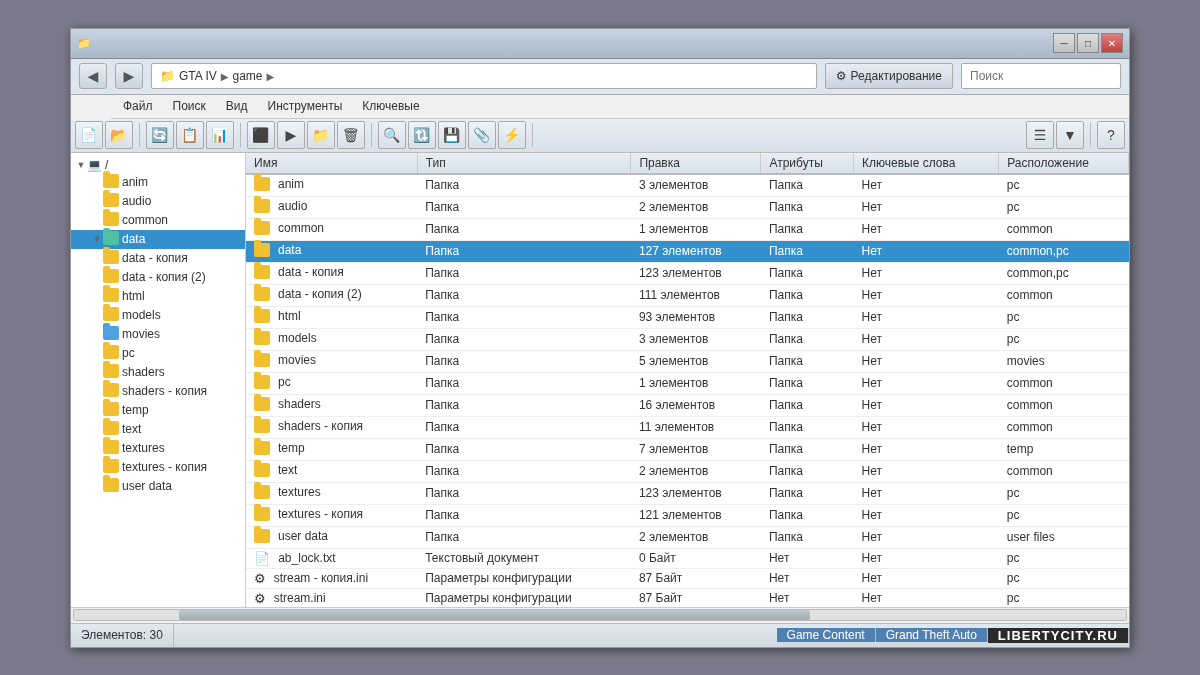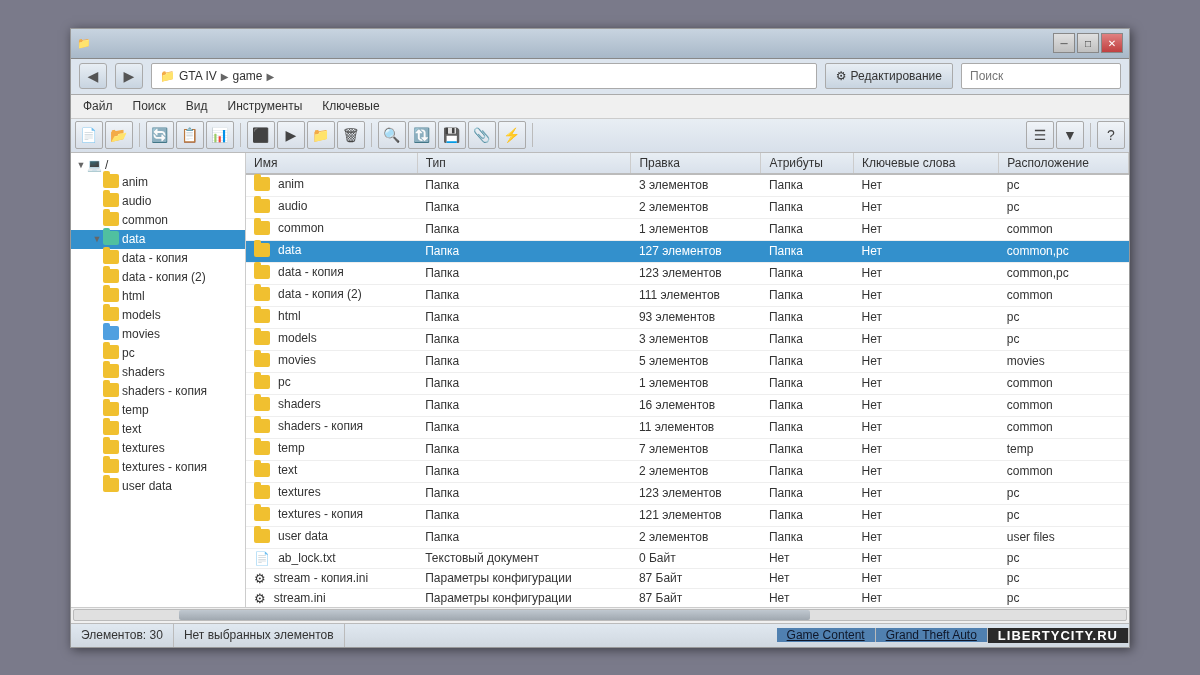--- a/index.html
+++ b/index.html
@@ -118,20 +118,21 @@
     }
     
     .menu-bar {
       height: 24px;
       background: #f0f0f0;
       display: flex;
       align-items: center;
       padding: 0 4px;
       border-bottom: 1px solid #ccc;
       gap: 4px;
+      margin-left: 40px;
     }
     .menu-item {
       padding: 2px 8px;
       cursor: pointer;
       font-size: 12px;
       color: #333;
       border-radius: 2px;
     }
     
     .toolbar {
@@ -264,21 +265,21 @@
       color: #333;
       border-right: 1px solid #bbb;
       height: 100%;
       display: flex;
       align-items: center;
     }
     .status-right {
       margin-left: auto;
       display: flex;
     }
-    .status-section.game { background: #5080b0; color: #0f172a; text-decoration: underline; }
+    .status-section.game { background: #5080b0; color: #ffffff; }
     .status-section.brand {
       background: #2a2a2a;
       color: #fff;
       font-weight: bold;
       font-size: 13px;
       letter-spacing: 1px;
     }
     .scrollbar-area {
       height: 16px;
       background: #f0f0f0;
@@ -647,20 +648,19 @@
   </div>
 
   <div class="scrollbar-area">
     <div class="h-scrollbar">
       <div class="h-scrollbar-thumb"></div>
     </div>
   </div>
 
   <div class="status-bar">
     <div class="status-section">Элементов: 30</div>
-    <div class="status-section">Нет выбранных элементов</div>
     <div class="status-right">
       <div class="status-section game">Game Content</div>
       <div class="status-section game">Grand Theft Auto</div>
       <div class="status-section brand">LIBERTYCITY.RU</div>
     </div>
   </div>
 </div>
 
 </body></html>

